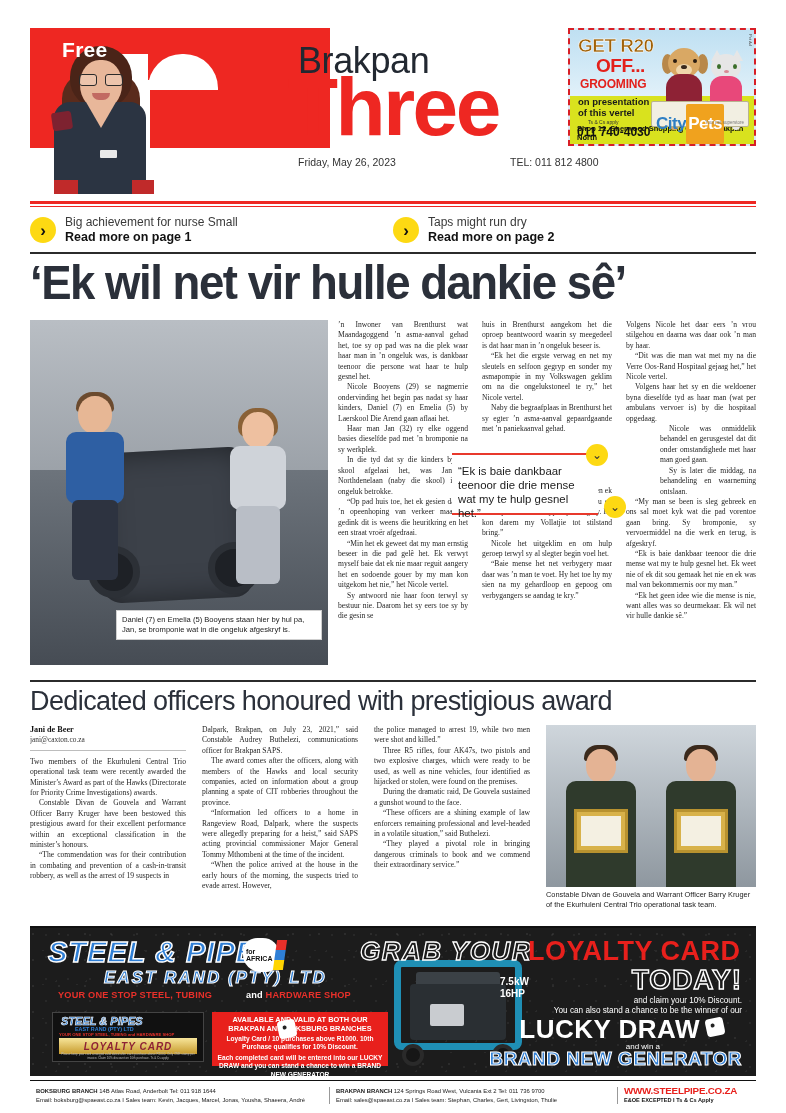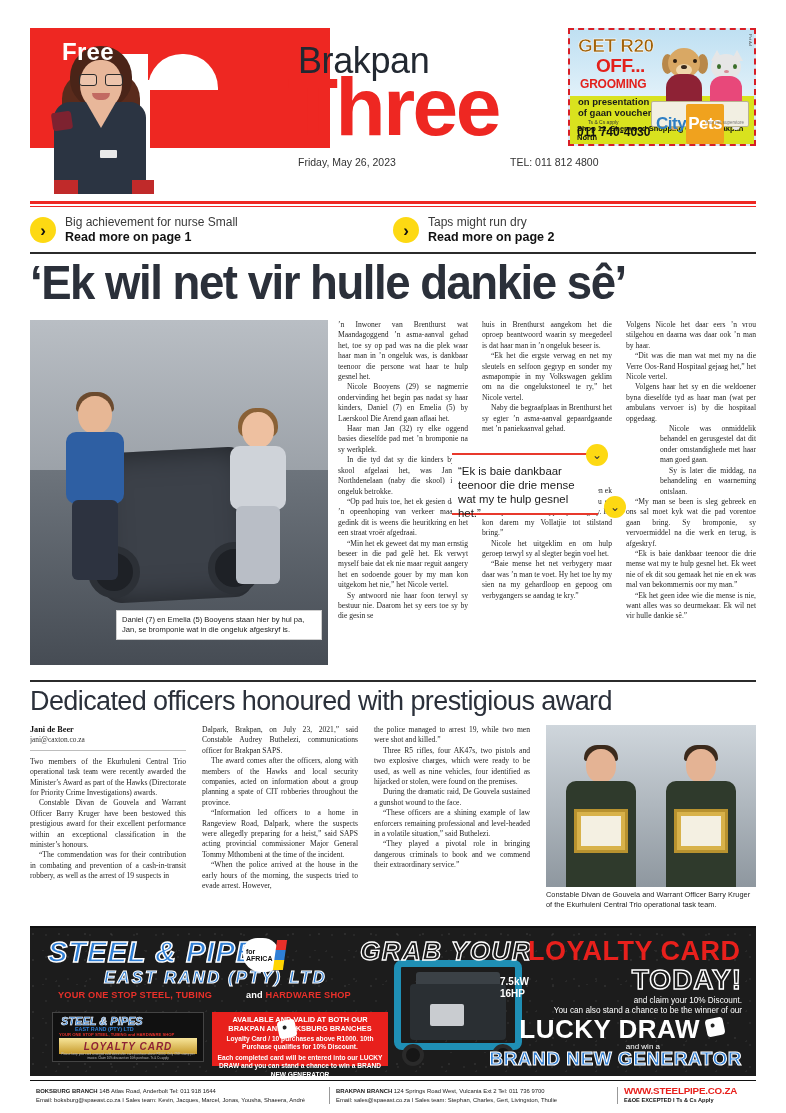--- a/index.html
+++ b/index.html
@@ -48,21 +48,21 @@
     border-top-left-radius: 34px;
     border-top-right-radius: 34px;
   }
   .mh-n-leg {
     position: absolute; left: 96px; top: 52px;
     width: 24px; height: 68px;
     background: #ffffff;
   }
   .mh-free {
     position: absolute; left: 32px; top: 10px;
-    color: #fff; font-size: 24px; font-weight: bold;
+    color: #fff; font-size: 21px; font-weight: bold;
     letter-spacing: .3px;
     z-index: 6;
   }
   
   .mh-photo {
     position: absolute; left: 18px; top: 18px;
     width: 104px; height: 148px;
     z-index: 5;
     overflow: visible;
   }
@@ -581,21 +581,21 @@
     <div class="mh-date">Friday, May 26, 2023</div>
     <div class="mh-tel">TEL: 011 812 4800</div>
 
     <div class="pet-ad">
       <div class="pet-sky"></div>
         <div class="pet-grass"></div>
       <div class="pet-get">GET R20</div>
       <div class="pet-off">OFF...</div>
       <div class="pet-groom">GROOMING</div>
       <div class="pet-pres" style="white-space:pre-line">on presentation
-of gaan voucher</div>
+of this vertel</div>
       <div class="pet-ts">Ts &amp; Cs apply</div>
       <div class="pet-phone">011 740-4030</div>
       <div class="pet-shop">Shop 12, Sherwood Shopping Centre, Brakpan North</div>
 
       <div class="pet-dog">
         <div class="dog-ear l"></div>
           <div class="dog-ear r"></div>
         <div class="dog-head"></div>
           <div class="dog-snout"></div>
           <div class="dog-nose"></div>

